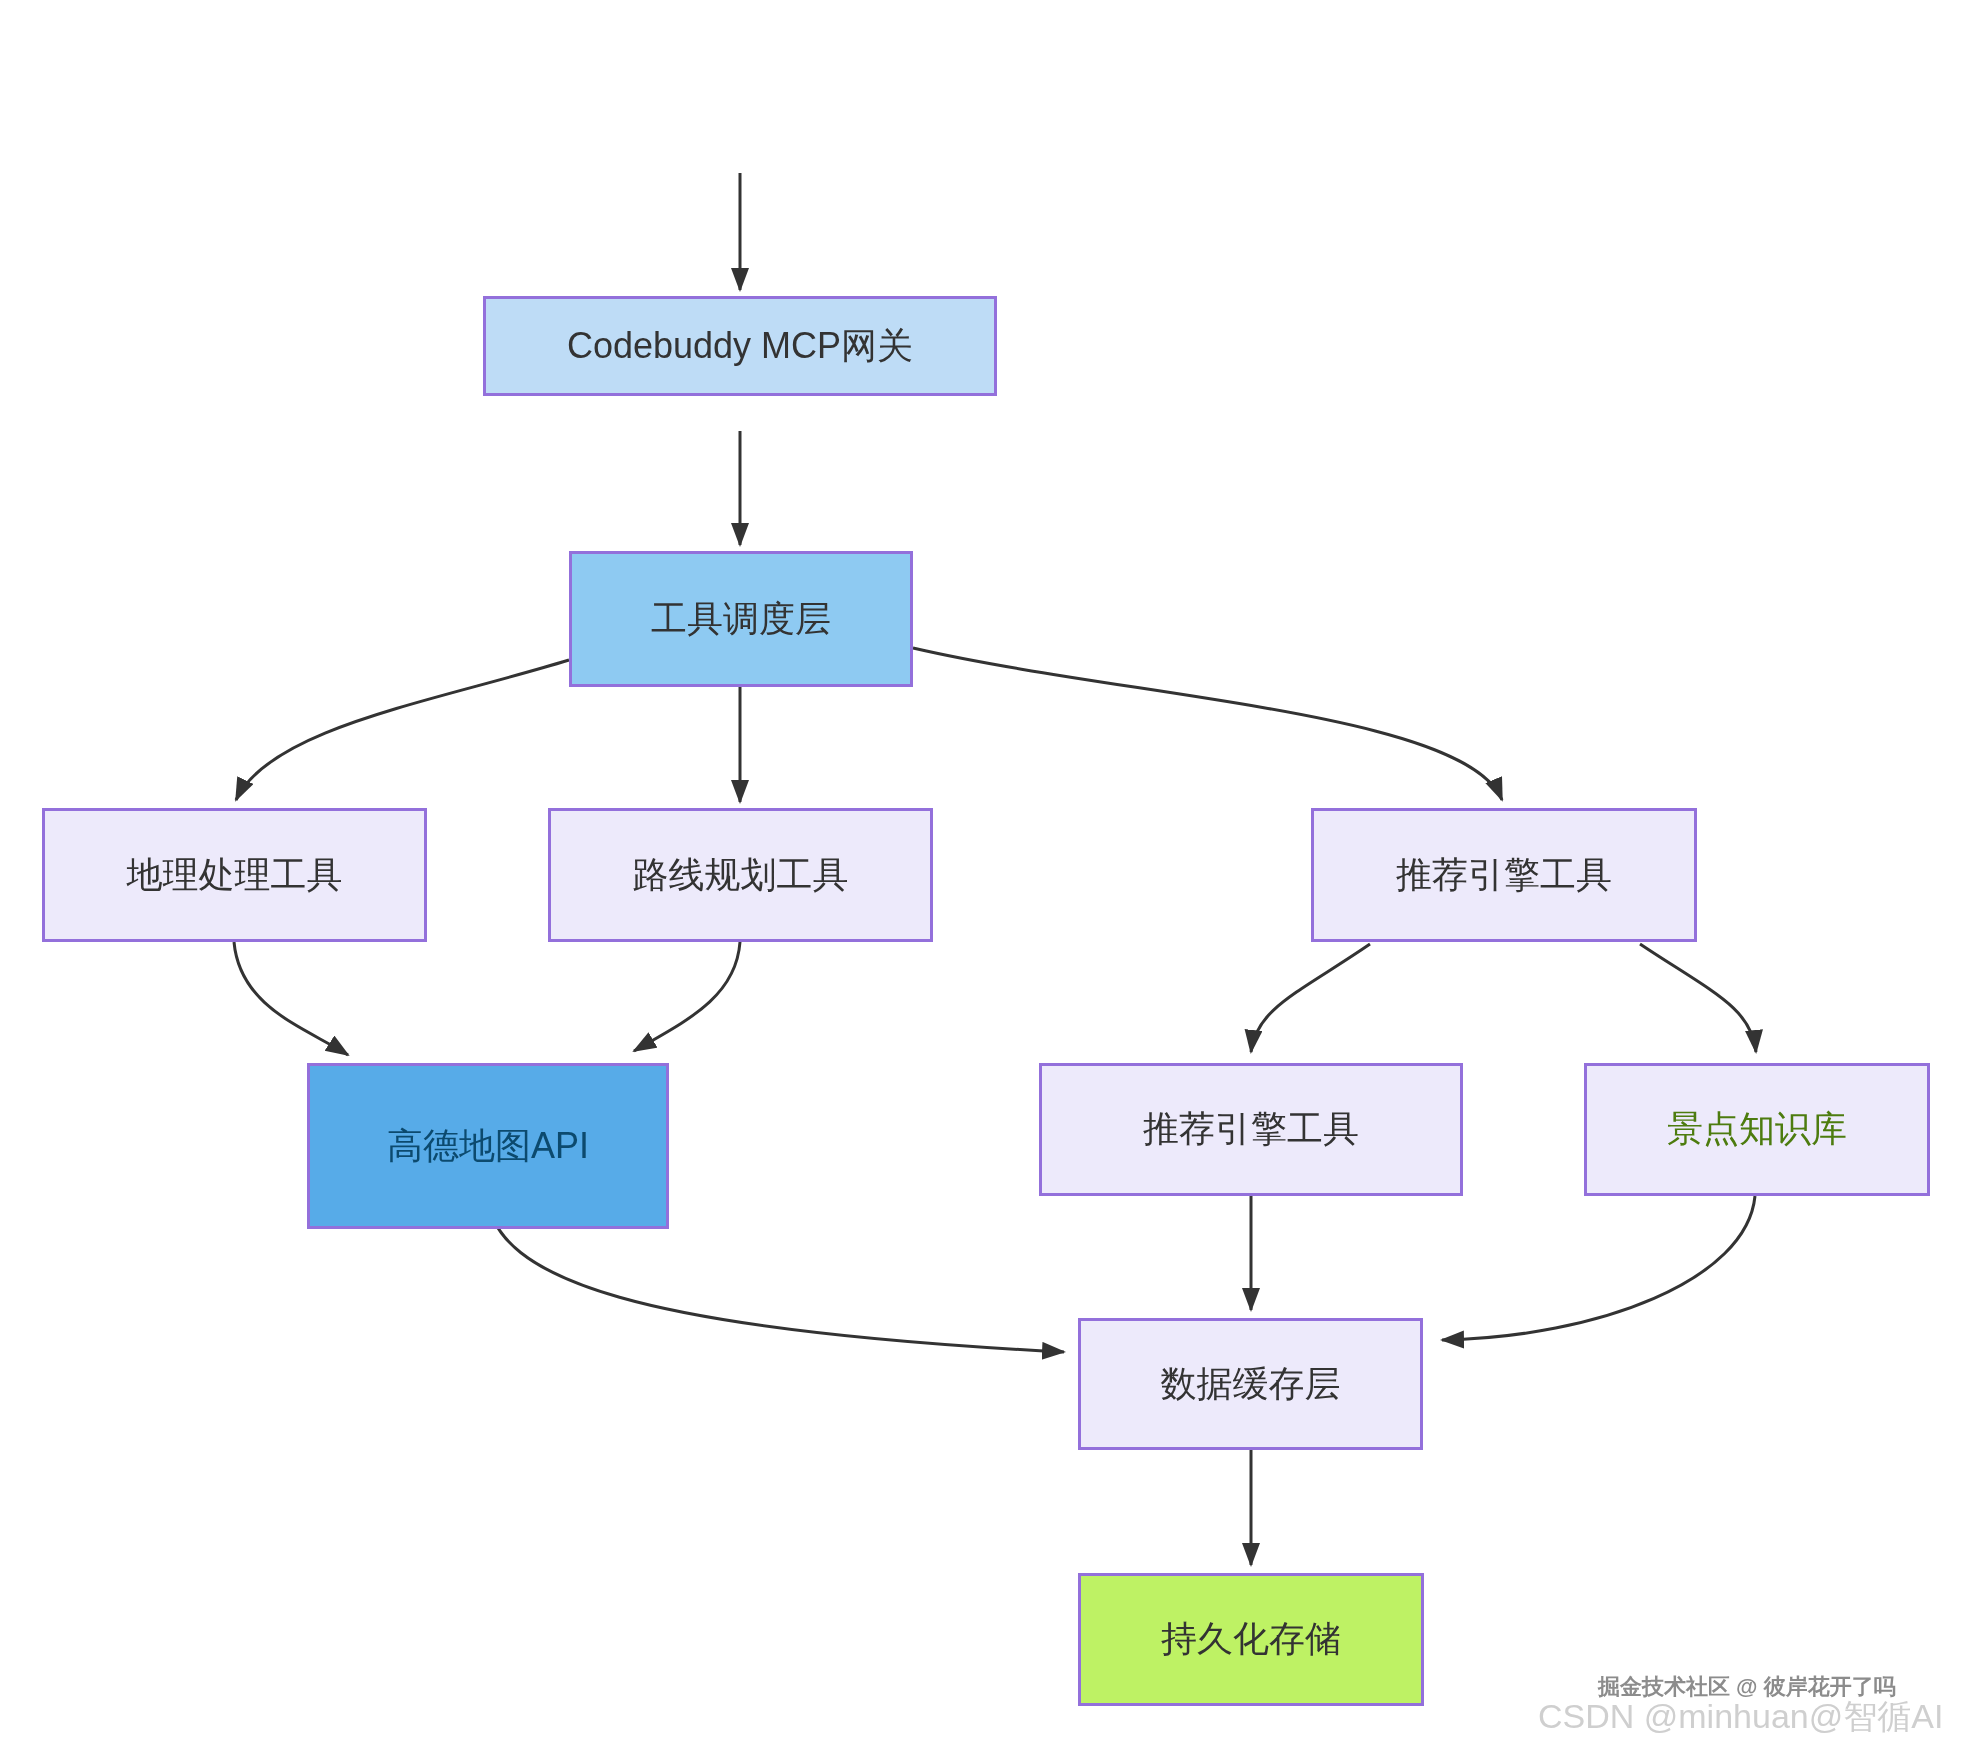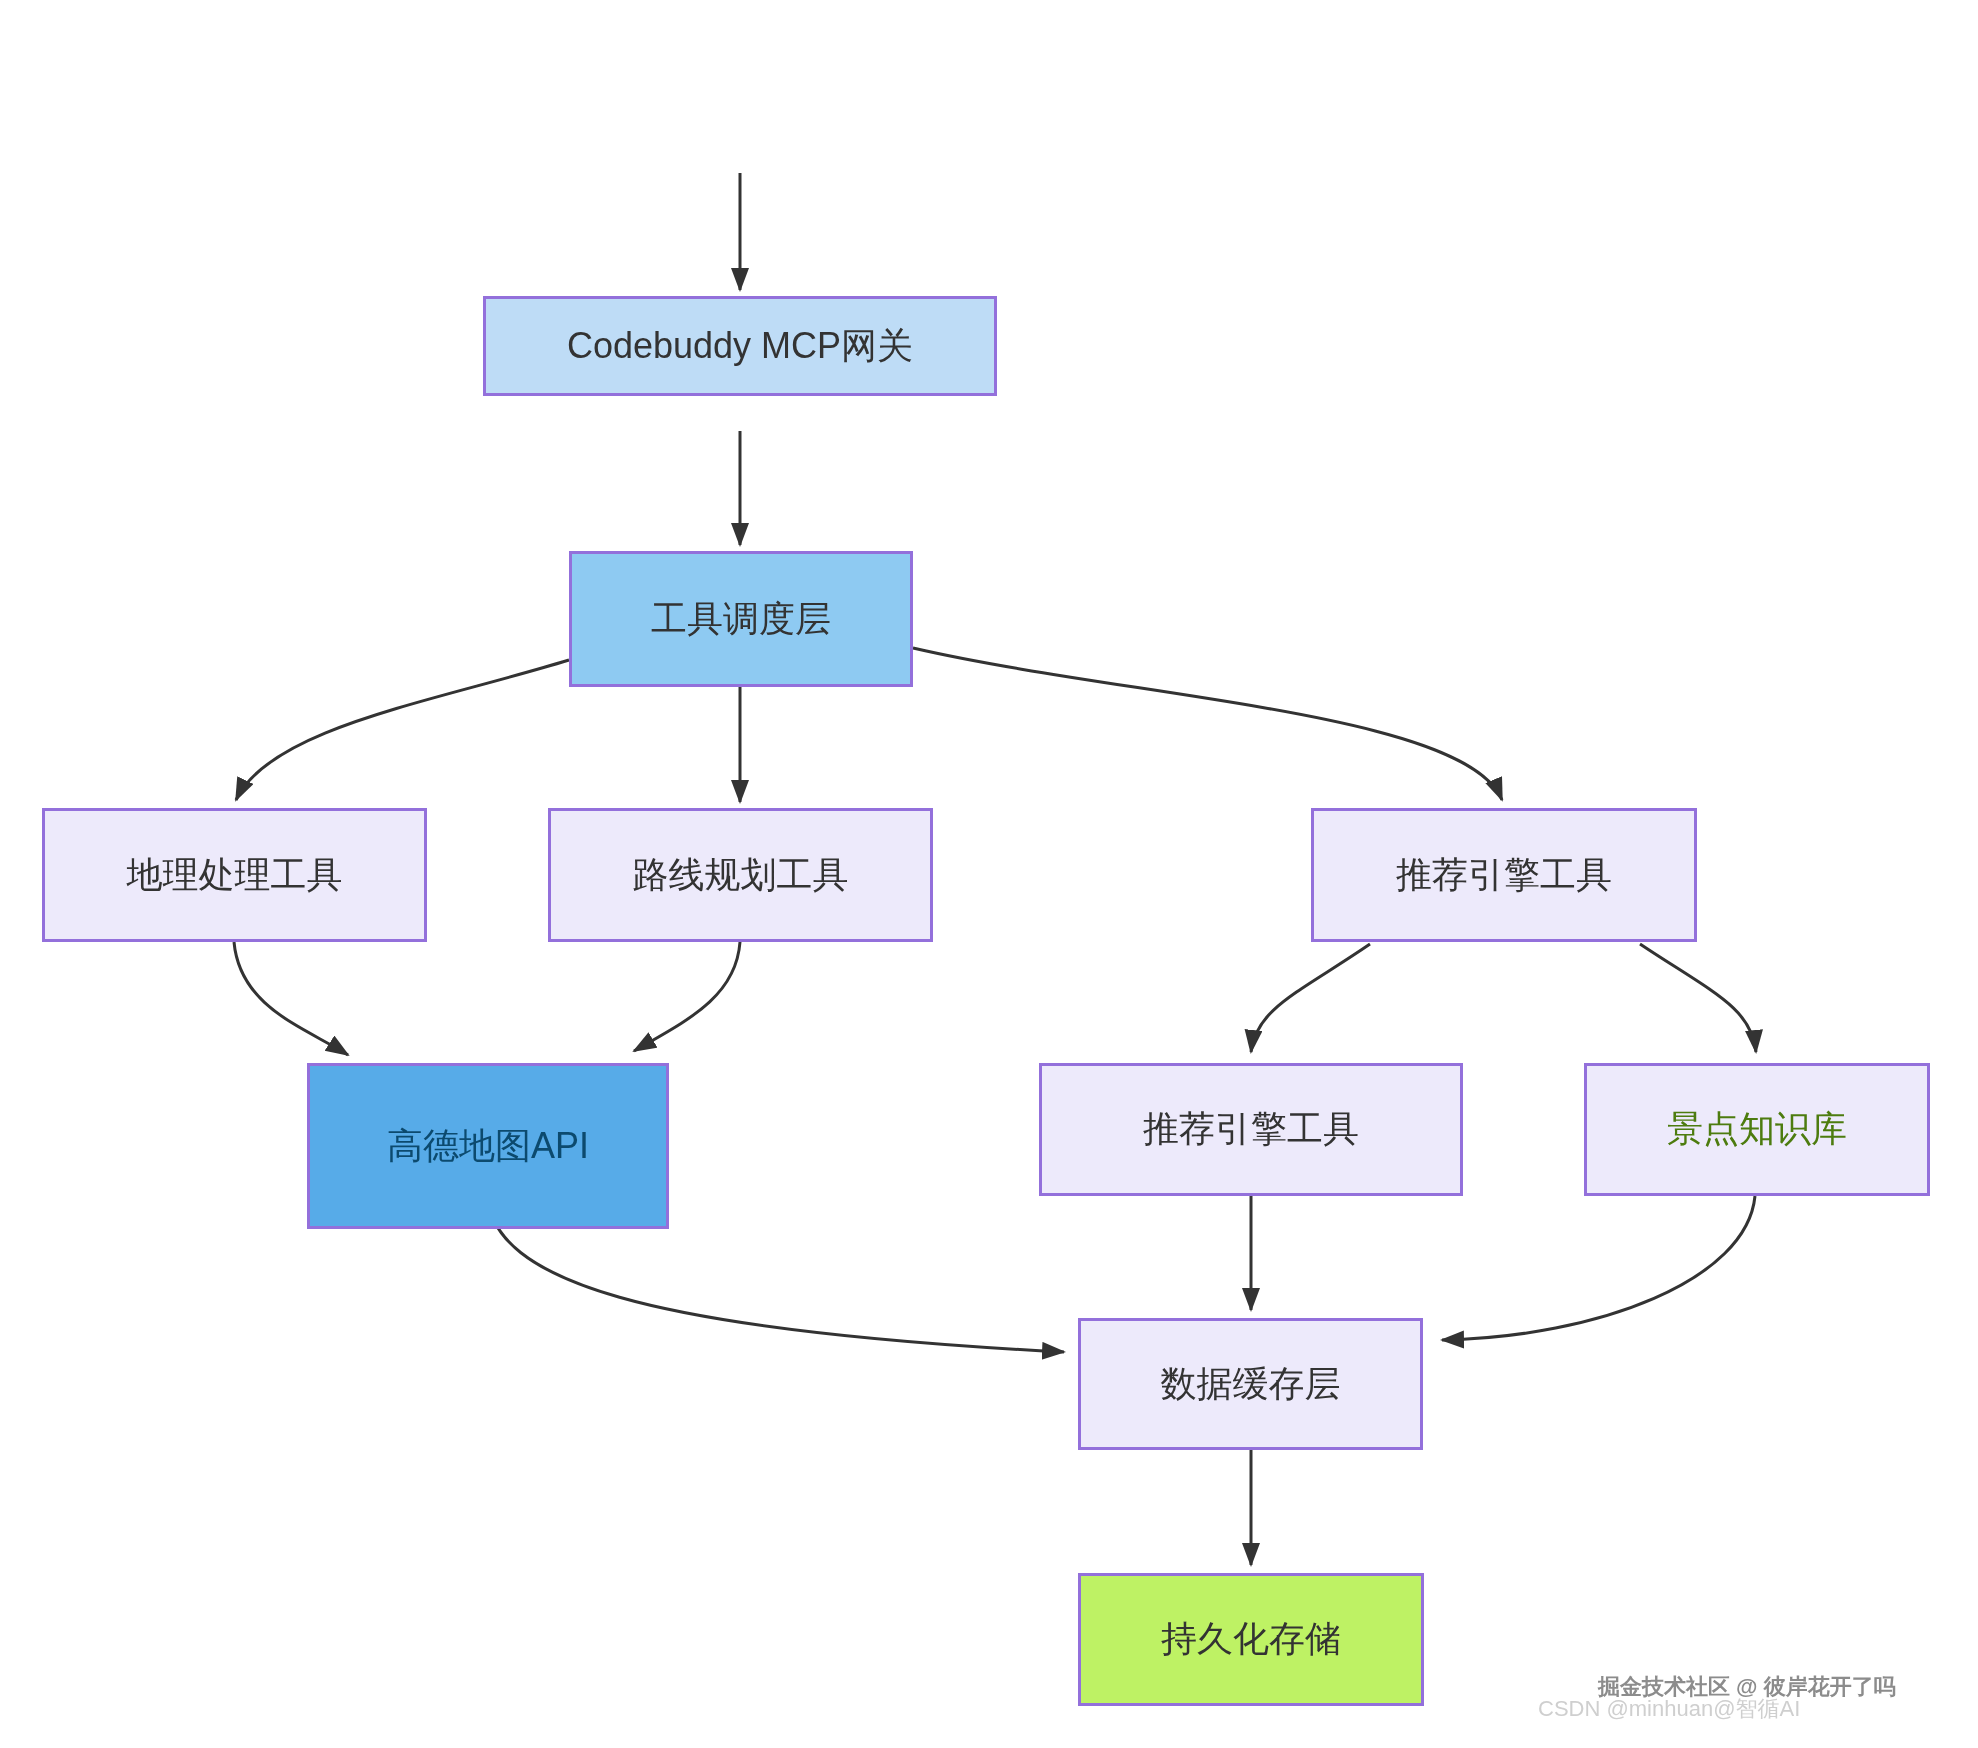--- a/index.html
+++ b/index.html
@@ -36,21 +36,21 @@
   }
   .node span { display: block; padding: 0 10px; }
   .wm {
     position: absolute;
     white-space: nowrap;
     pointer-events: none;
   }
   .wm-csdn {
     left: 1538px;
     top: 1694px;
-    font-size: 22px;
+    font-size: 34px;
     color: #cfcfcf;
     text-shadow: 2px 2px 0 #ffffff, 3px 3px 2px #ffffff;
   }
   .wm-juejin {
     left: 1598px;
     top: 1672px;
     font-size: 22px;
     font-weight: 700;
     color: #8c8c8c;
     text-shadow: 2px 2px 0 #ffffff;

